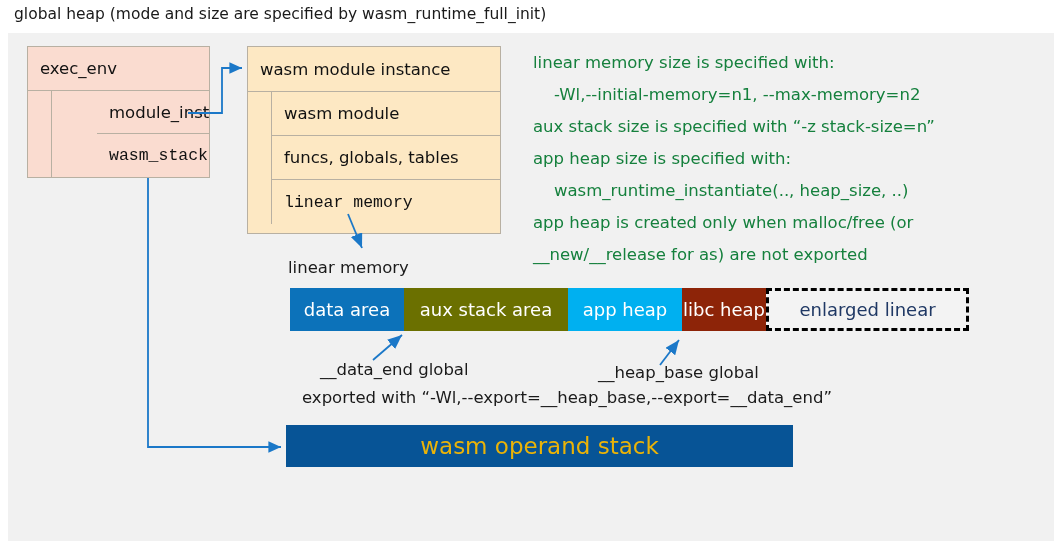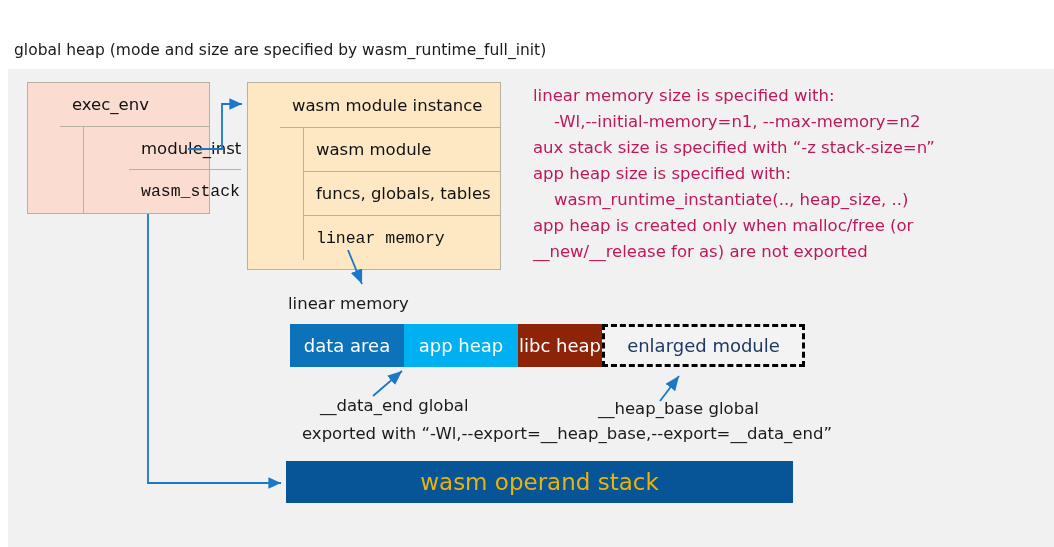--- a/index.html
+++ b/index.html
@@ -3,21 +3,21 @@
 <meta charset="utf-8">
 <style>
   html, body { margin:0; padding:0; }
   body {
     width:1054px; height:547px;
     background:#ffffff;
     font-family:"DejaVu Sans", sans-serif;
     overflow:hidden;
     position:relative;
   }
-  #root { position:absolute; inset:0;margin-top:36px; }
+  #root { position:absolute; inset:0; }
 
   .title {
     position:absolute;
     left:14px; top:5px;
     font-size:15.5px;
     color:#1a1a1a;
     white-space:nowrap;
   }
 
   .panel {
@@ -27,21 +27,20 @@
     background:#f1f1f1;
   }
 
   
   .struct {
     position:absolute;
     border:1px solid #b8b0a2;
     box-sizing:border-box;
     font-size:16.5px;
     color:#111;
-    padding-left:32px;
   }
   .struct .hdr {
     box-sizing:border-box;
     width:100%;
     display:flex; align-items:center;
     padding-left:12px;
     border-bottom:1px solid #b8b0a2;
   }
   .struct .body { display:flex; width:100%; box-sizing:border-box; }
   .struct .gutter { box-sizing:border-box; border-right:1px solid #b8b0a2; flex:0 0 auto; }
@@ -63,22 +62,22 @@
   #module-instance { left:247px; top:46px; width:254px; height:188px; background:#fde8c3; }
   #module-instance .hdr { height:45px; }
   #module-instance .body { height:132px; }
   #module-instance .gutter { width:24px; }
   #module-instance .row { height:44px; }
 
   
   .note {
     position:absolute;
     font-size:16.5px;
-    line-height:26px;
-    color:#be185d;
+    line-height:32px;
+    color:#15803d;
     white-space:pre;
   }
   #notes-right { left:533px; top:47px; }
 
   
   #lm-caption {
     position:absolute; left:288px; top:258px;
     font-size:16.5px; color:#1a1a1a;
   }
   #memory-bar {
@@ -152,23 +151,24 @@
     -Wl,--initial-memory=n1, --max-memory=n2
 aux stack size is specified with “-z stack-size=n”
 app heap size is specified with:
     wasm_runtime_instantiate(.., heap_size, ..)
 app heap is created only when malloc/free (or
 __new/__release for as) are not exported</div>
 
   <div id="lm-caption">linear memory</div>
   <div id="memory-bar">
       <div class="seg" style="width: 114px; background: rgb(12, 114, 186);">data area</div>
+      <div class="seg" style="width: 164px; background: rgb(107, 112, 0);">aux stack area</div>
       <div class="seg" style="width: 114px; background: rgb(0, 176, 240);">app heap</div>
       <div class="seg" style="width: 84px; background: rgb(141, 36, 8);">libc heap</div>
-      <div class="seg dashed" style="width: 203px;">enlarged module</div>
+      <div class="seg dashed" style="width: 203px;">enlarged linear</div>
     </div>
 
   <div id="label-data-end">__data_end global</div>
   <div id="label-heap-base">__heap_base global</div>
   <div id="label-exported">exported with “-Wl,--export=__heap_base,--export=__data_end”</div>
 
   <div id="operand-stack">wasm operand stack</div>
 
   <svg class="arrows">
     <defs>

